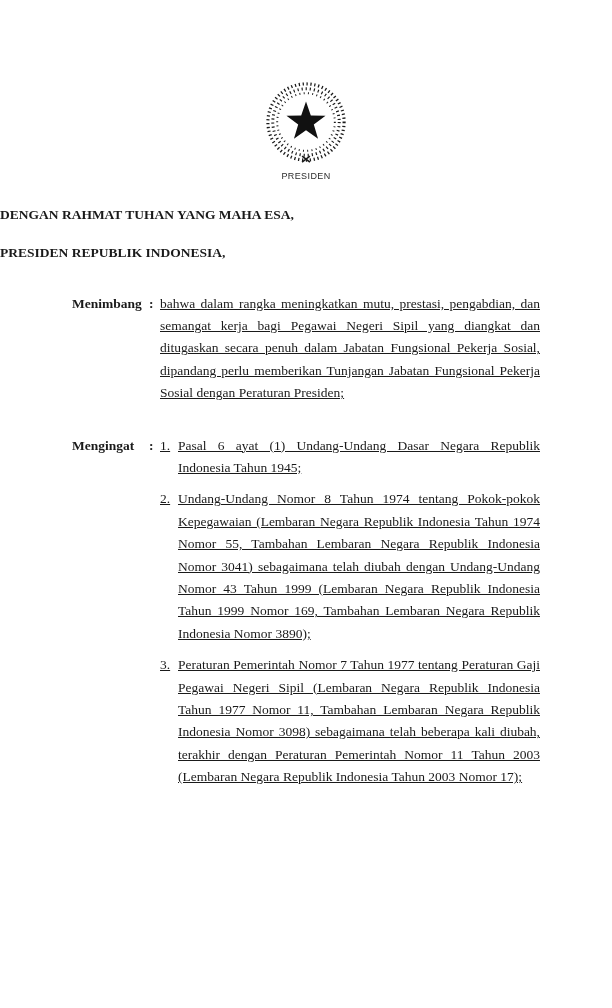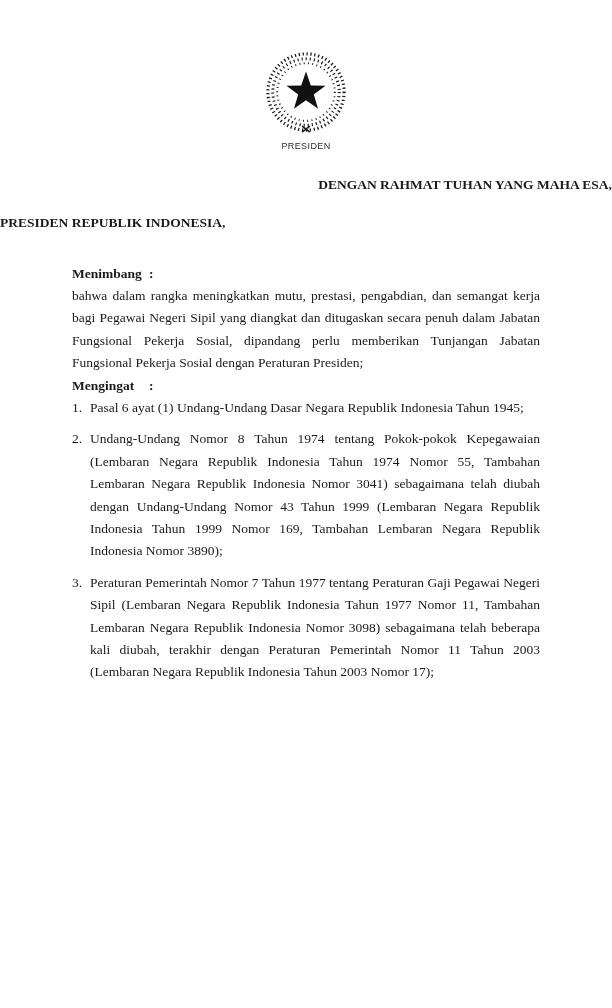--- a/index.html
+++ b/index.html
@@ -5,21 +5,21 @@
   html,body{margin:0;padding:0;background:#ffffff;}
   .page{
     position:relative;
     width:612px;height:784px;
     background:#ffffff;
     color:#1a1a1a;
     font-family:"Liberation Serif", serif;
     font-size:13.5px;
     overflow:hidden;
     box-sizing:border-box;
-    padding-top:50px;
+    padding-top:80px;
   }
   
   .emblem-wrap{text-align:center;}
   .emblem{display:block;margin:0 auto;width:98px;height:86px;}
   .header-caption{
     margin-top:5px;
     text-align:center;
     font-family:"Liberation Sans", sans-serif;
     font-size:9px;
     line-height:11.5px;
@@ -29,53 +29,53 @@
   
   .title-block{
     margin-top:21px;
     text-align:center;
     font-weight:bold;
     line-height:22px;
   }
   .title-nomor{word-spacing:5px;}
   .invocation{
     margin-top:17px;
-    text-align:right;
+    text-align:left;
     font-weight:bold;
     line-height:22px;
   }
   .authority{
     margin-top:16px;
     text-align:left;
     font-weight:bold;
     line-height:22px;
   }
   
   .section{
     display:flex;
     margin:0 72px;
     line-height:22.4px;
-    flex-direction:column;
   }
   .section-menimbang{margin-top:29px;}
-  .section-mengingat{justify-content:center;}
+  .section-mengingat{margin-top:30px;justify-content:center;}
   .section-label{
     flex:none;
     width:88px;
     font-weight:bold;
     position:relative;
   }
   .section-label .colon{
     position:absolute;
     left:77px;
     top:0;
   }
   .section-body{
     flex:1;
     text-align:justify;
+    text-decoration:underline;
   }
   .list-item{
     display:flex;
     margin-bottom:9px;
   }
   .list-item:last-child{margin-bottom:0;}
   .item-num{flex:none;width:18px;}
   .item-text{flex:1;text-align:justify;}
   
   .catchword{

